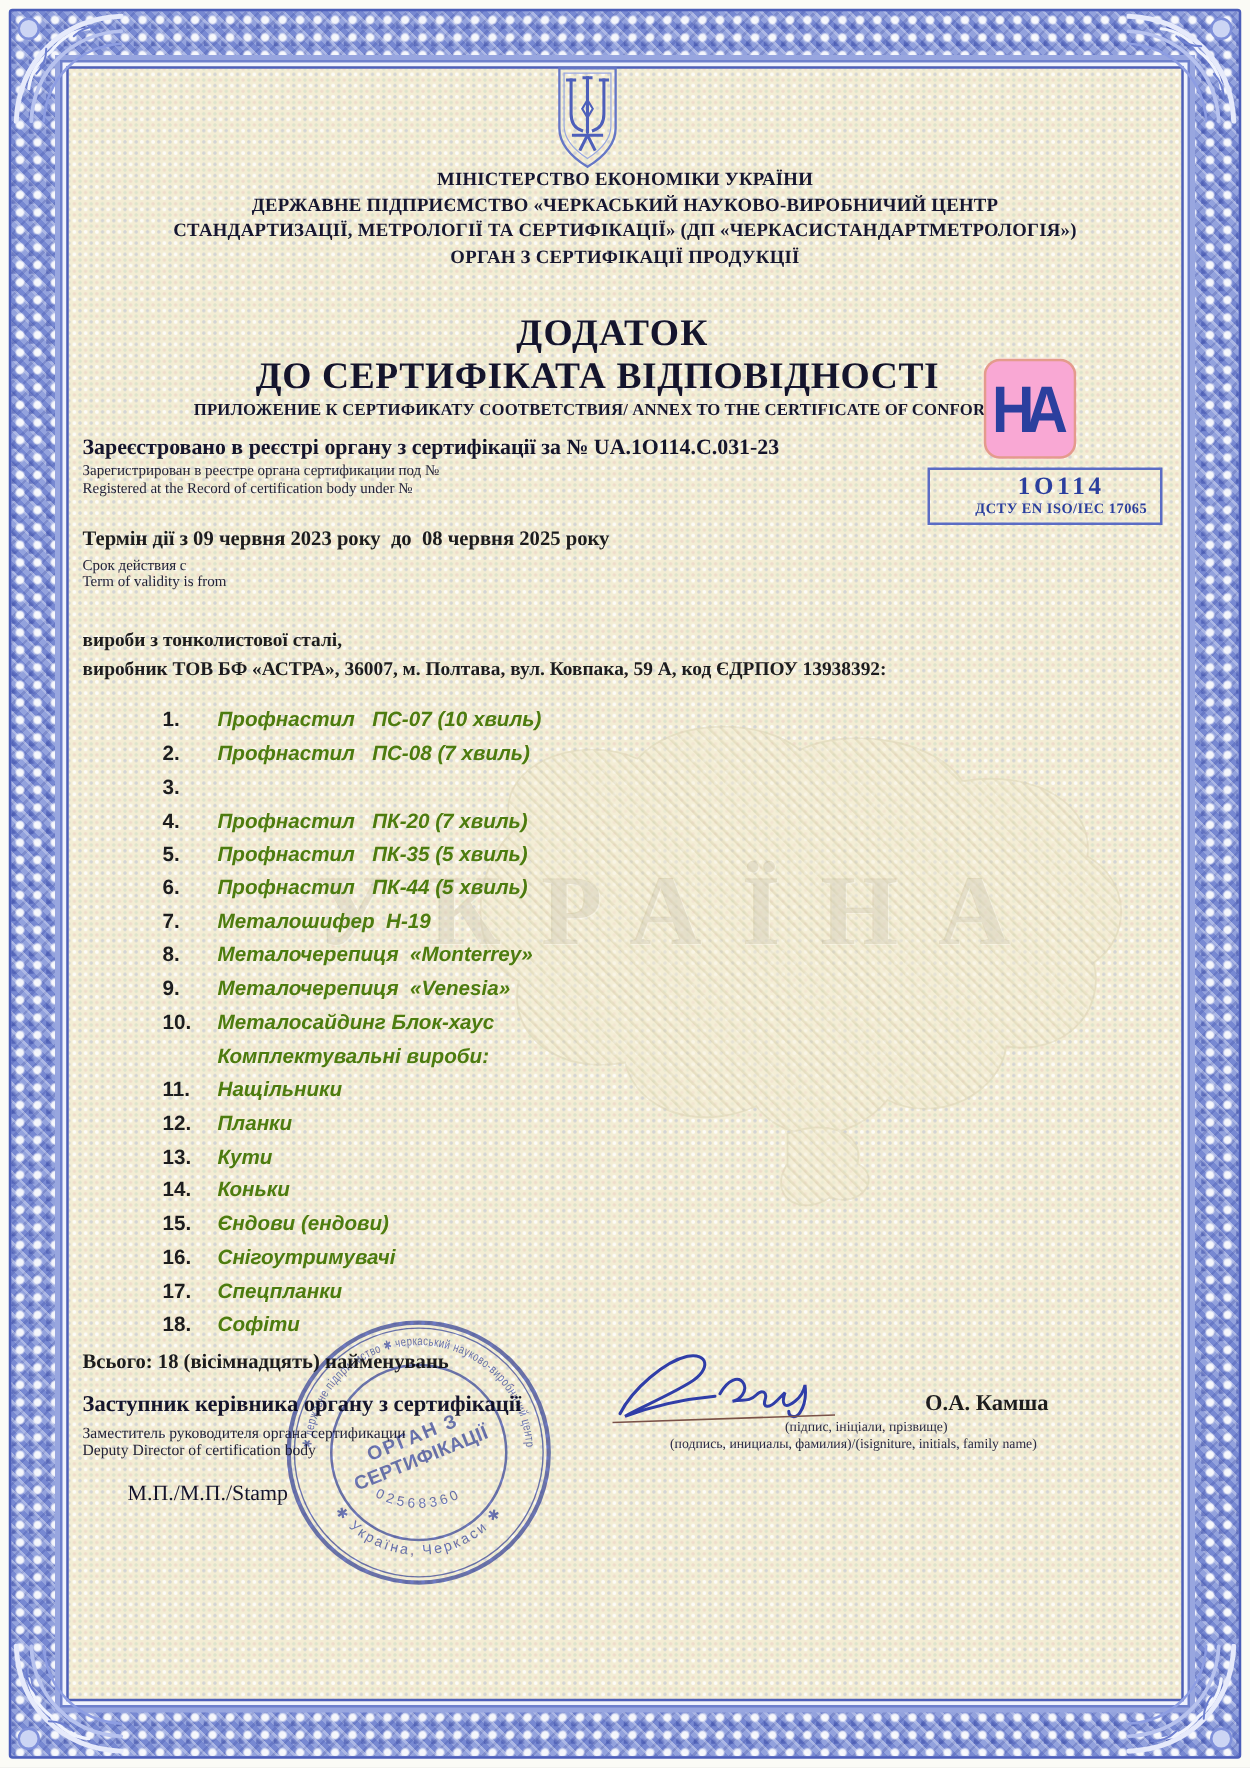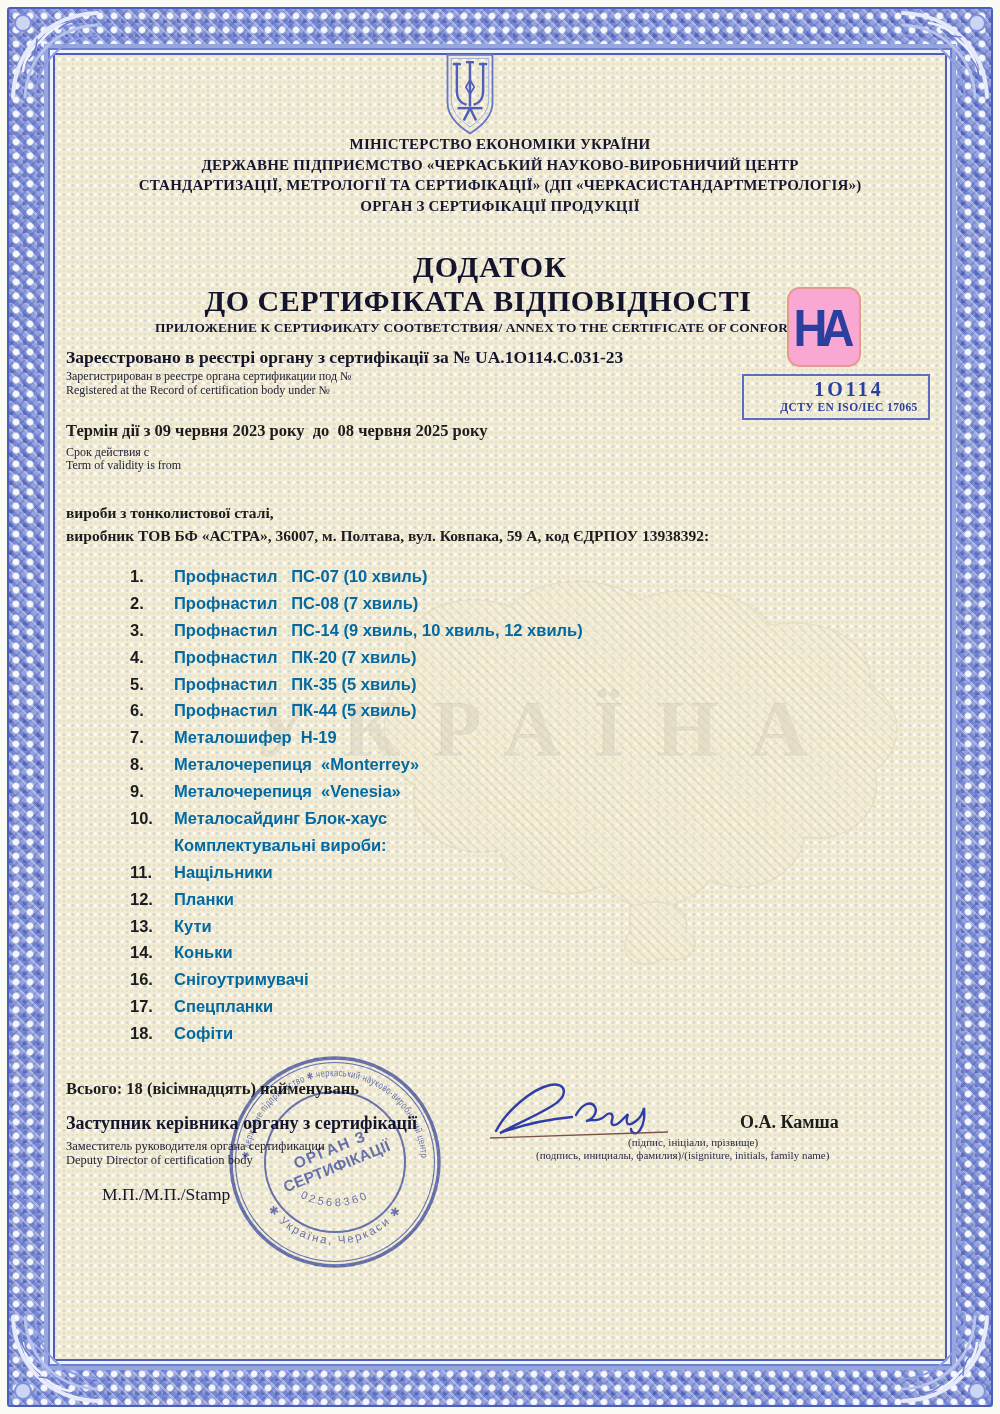--- a/index.html
+++ b/index.html
@@ -98,21 +98,21 @@
   .prod-2 { left:66px; top:527px; font-size:15.5px; color:#1c1c1e; }
 
   .list { left:130px; top:567px; width:640px; }
   .row { display:flex; height:26.9px; align-items:baseline; }
   .num {
     width:44px; flex:0 0 44px;
     font-family:"Liberation Sans", sans-serif; font-weight:bold; font-size:16.5px; color:#1c1c1e;
   }
   .txt {
     font-family:"Liberation Sans", sans-serif; font-weight:bold; font-size:16.5px;
-    color:#0369a1; white-space:pre;
+    color:#4d7c0f; white-space:pre;font-style:italic;
   }
 
   .total { left:66px; top:1079px; font-size:16.5px; color:#1c1c1e; }
 
   .sig-pos-ua { left:66px; top:1113px; font-size:18px; color:#14142c; }
   .sig-pos-ru { left:66px; top:1139px; font-size:12.5px; color:#222238; }
   .sig-pos-en { left:66px; top:1153px; font-size:12.5px; color:#222238; }
   .mp-stamp   { left:102px; top:1184px; font-size:17.5px; color:#14142c; }
 
   .sig-svg { left:488px; top:1075px; z-index:3; }
@@ -243,21 +243,20 @@
         <span class="txt">Профнастил   ПС-07 (10 хвиль)</span>
       </div>
 
       <div class="row">
         <span class="num">2.</span>
         <span class="txt">Профнастил   ПС-08 (7 хвиль)</span>
       </div>
 
       <div class="row">
         <span class="num">3.</span>
-        <span class="txt">Профнастил   ПС-14 (9 хвиль, 10 хвиль, 12 хвиль)</span>
       </div>
 
       <div class="row">
         <span class="num">4.</span>
         <span class="txt">Профнастил   ПК-20 (7 хвиль)</span>
       </div>
 
       <div class="row">
         <span class="num">5.</span>
         <span class="txt">Профнастил   ПК-35 (5 хвиль)</span>
@@ -306,20 +305,24 @@
       <div class="row">
         <span class="num">13.</span>
         <span class="txt">Кути</span>
       </div>
 
       <div class="row">
         <span class="num">14.</span>
         <span class="txt">Коньки</span>
       </div>
 
+      <div class="row">
+        <span class="num">15.</span>
+        <span class="txt">Єндови (ендови)</span>
+      </div>
 
       <div class="row">
         <span class="num">16.</span>
         <span class="txt">Снігоутримувачі</span>
       </div>
 
       <div class="row">
         <span class="num">17.</span>
         <span class="txt">Спецпланки</span>
       </div>

